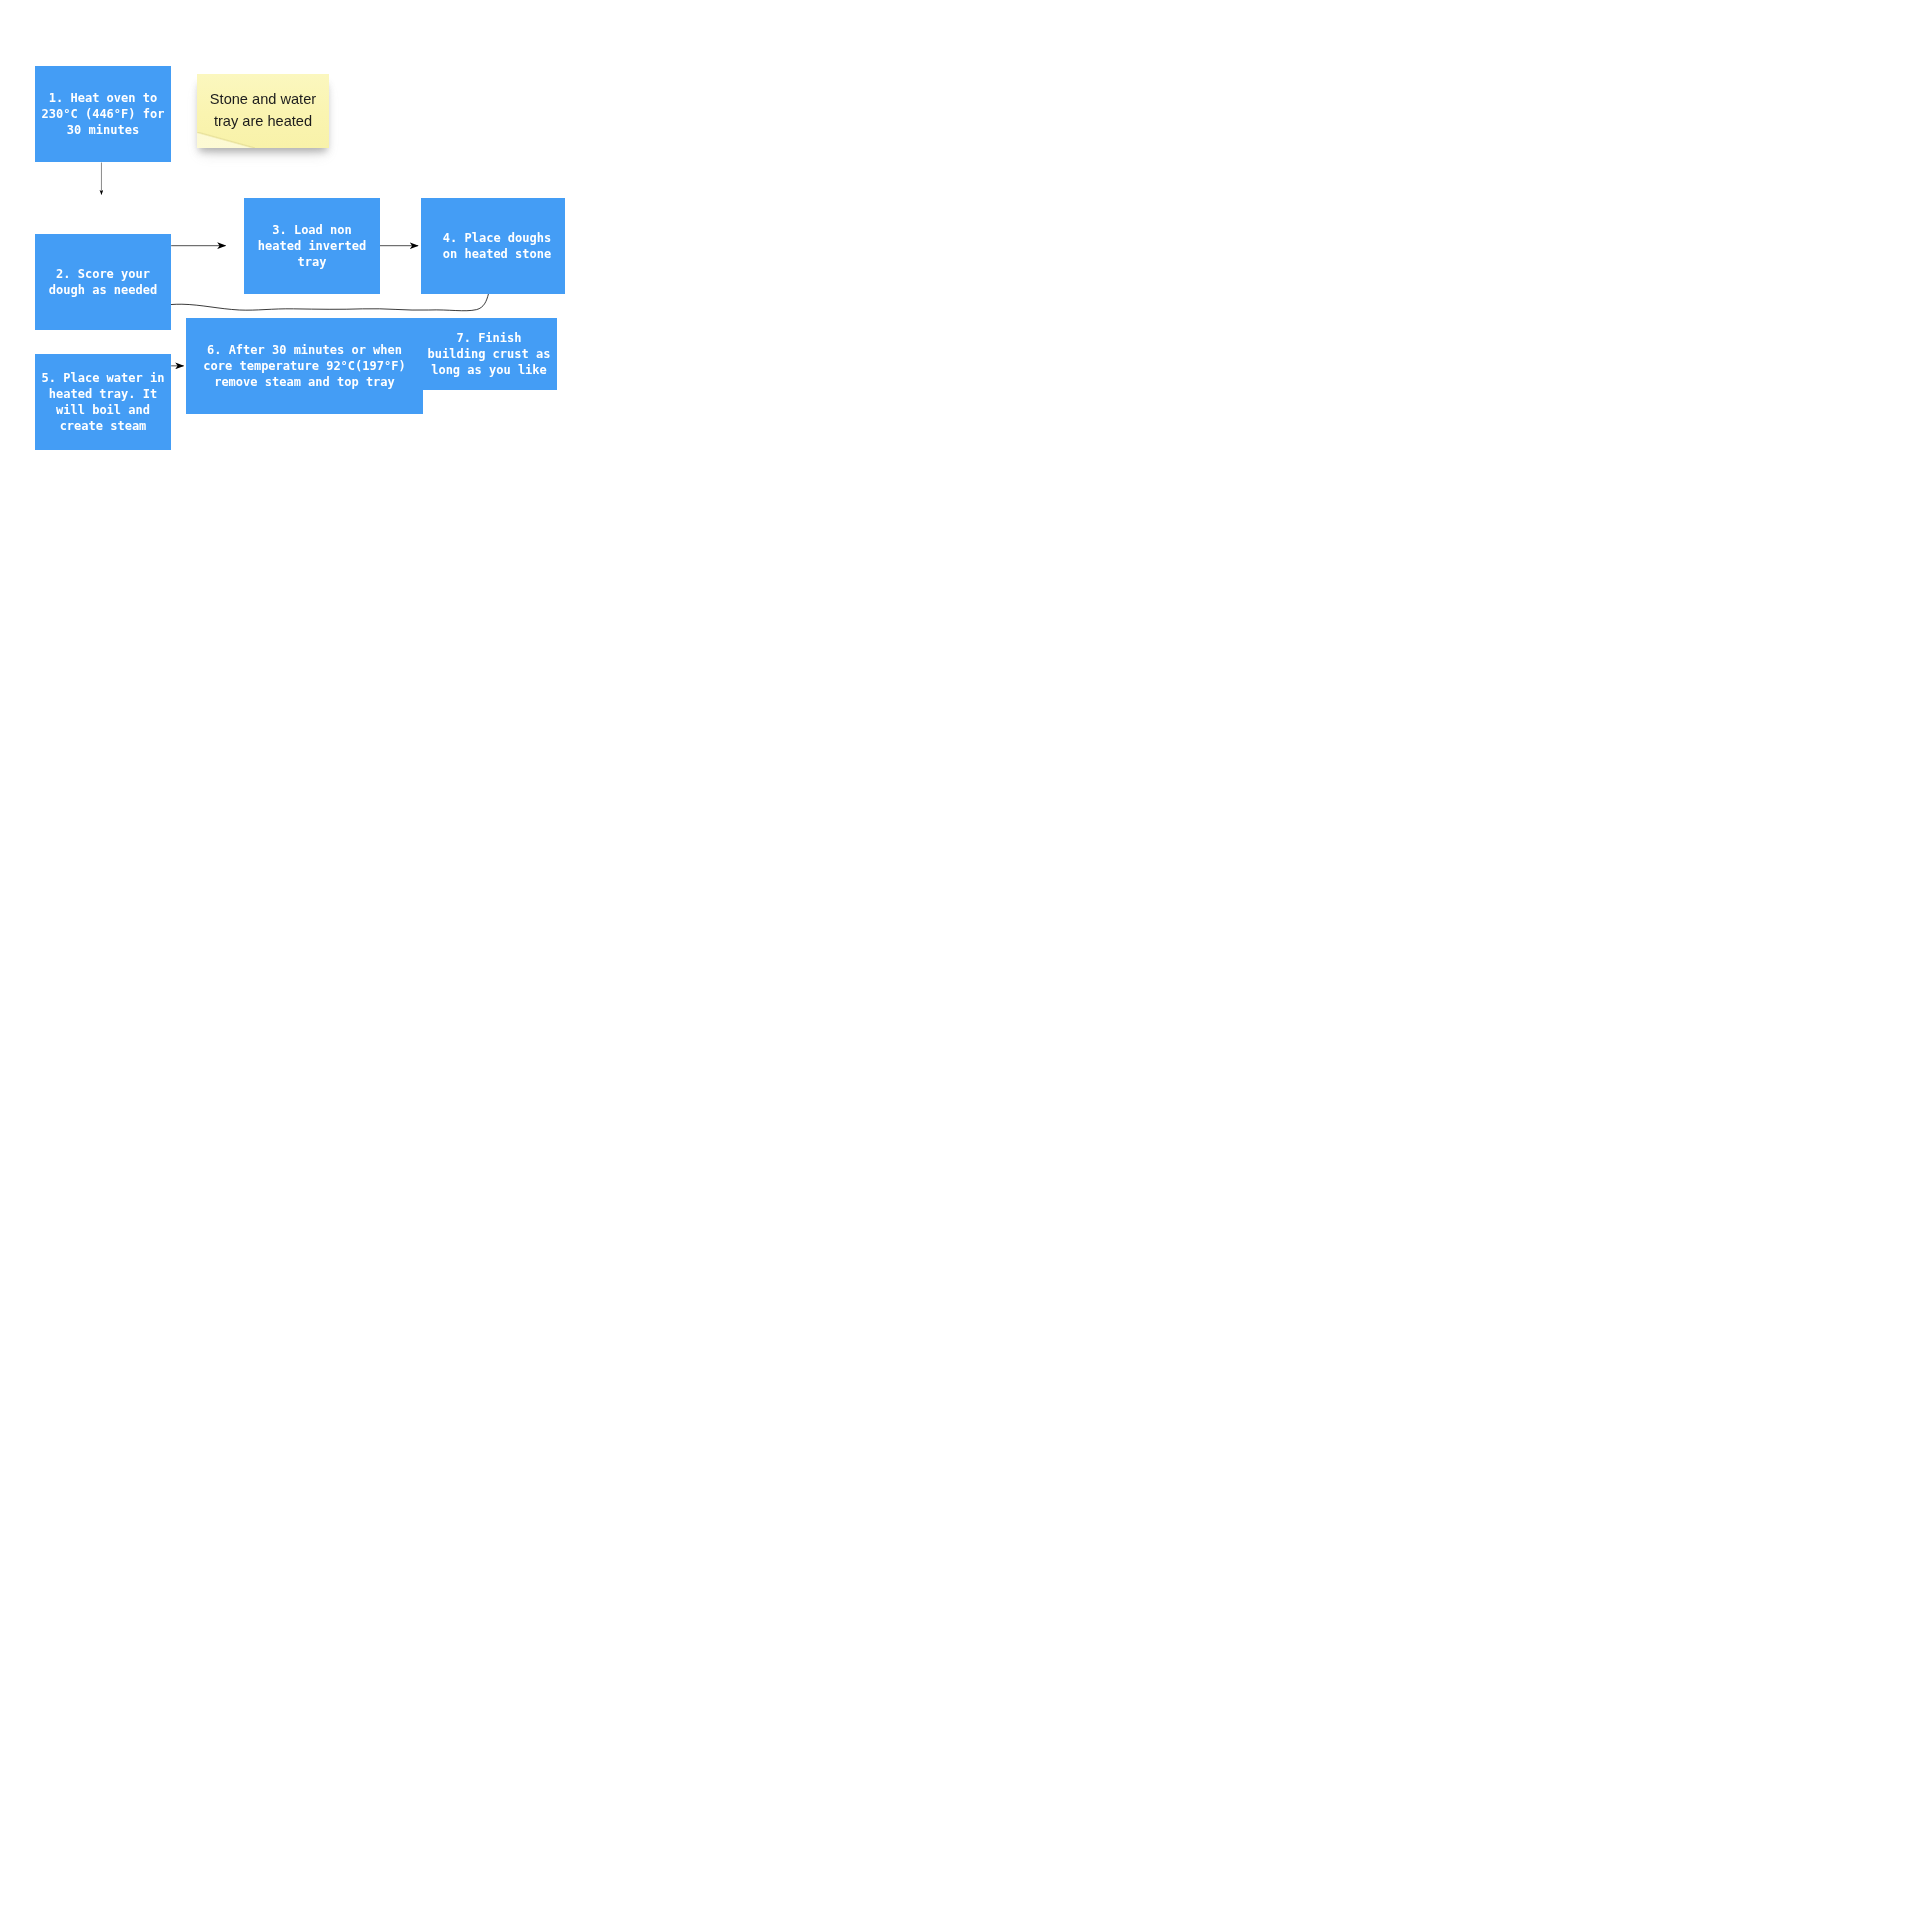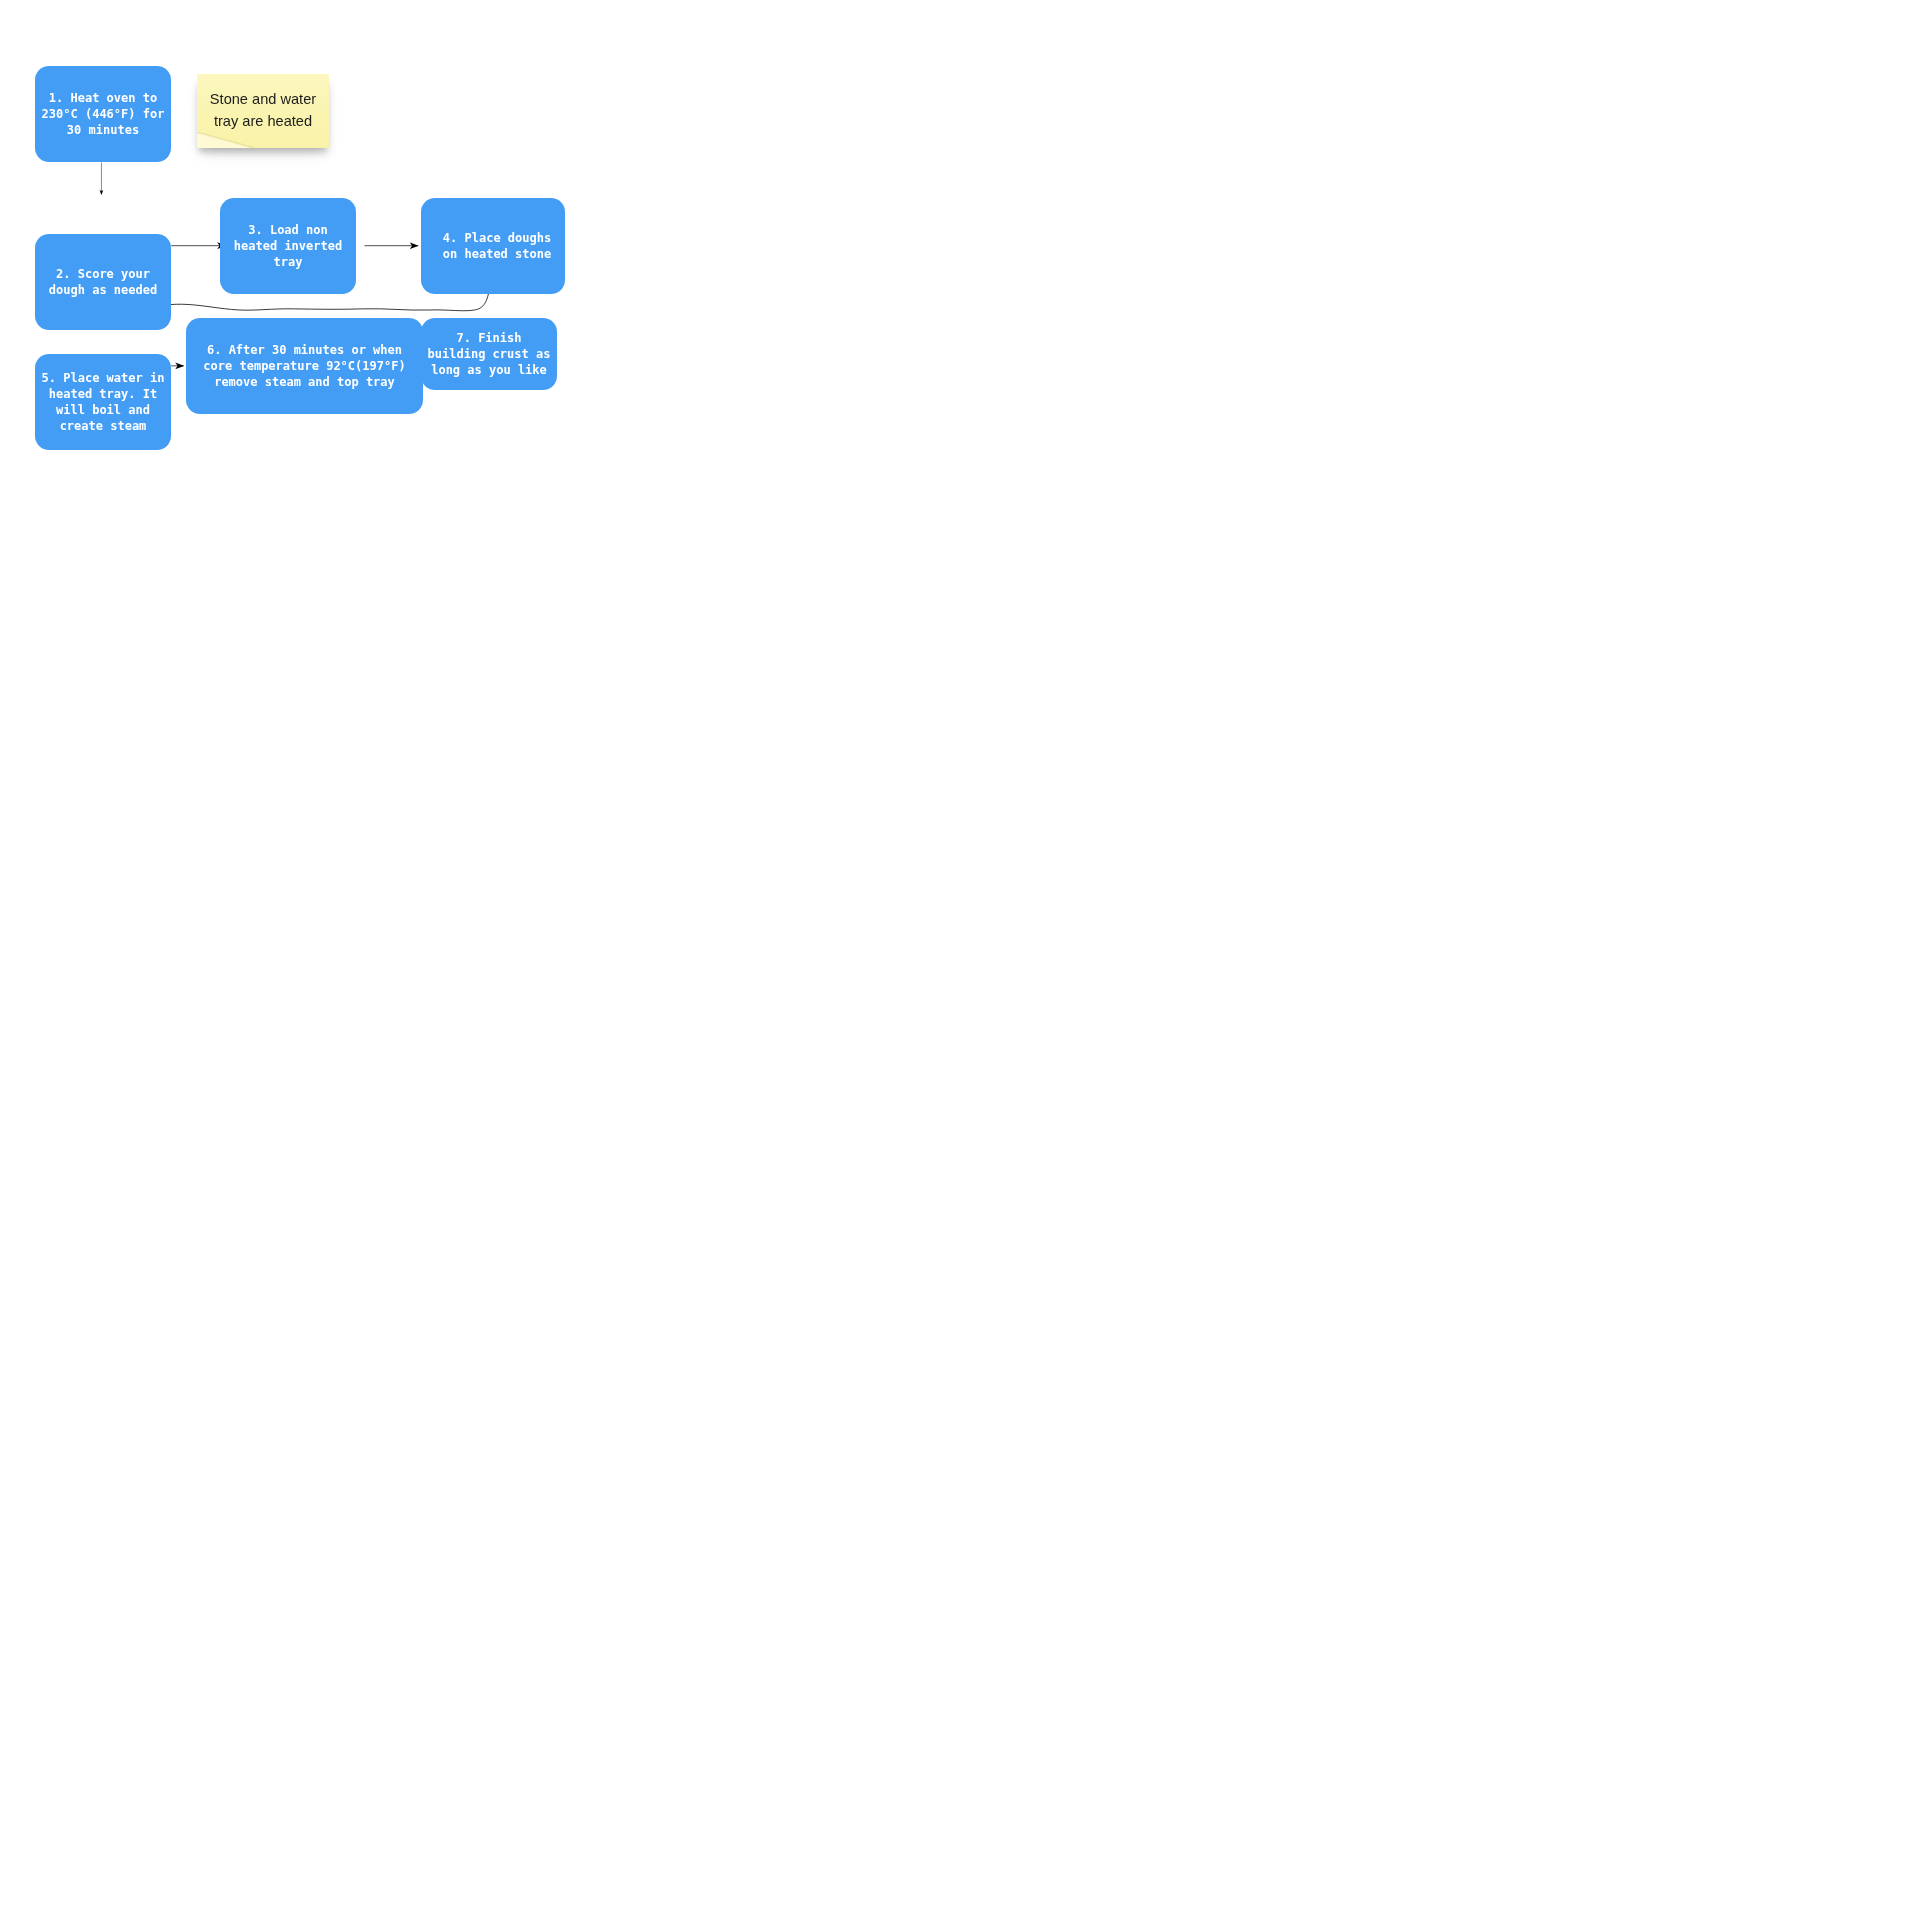--- a/index.html
+++ b/index.html
@@ -28,25 +28,24 @@
     color: var(--node-text, #ffffff);
     font-family: "DejaVu Sans Mono", monospace;
     font-weight: bold;
     font-size: 12px;
     line-height: 16px;
     display: flex;
     align-items: center;
     justify-content: center;
     text-align: center;
     white-space: pre-line;
-    border-radius: 14px;
   }
   .n1 { left: 35px;   top: 66px; width: 136px; height: 96px; }
   .n2 { left: 35px;   top: 198px; width: 136px; height: 96px; margin-top: 36px; }
-  .n3 { left: 220px;  top: 198px; width: 136px; height: 96px; }
+  .n3 { left: 244px;  top: 198px; width: 136px; height: 96px; }
   .n4 { left: 421px; top: 198px; width: 136px; height: 96px; padding-left: 8px; }
   .n5 { left: 35px;   top: 318px; width: 136px; height: 96px; margin-top: 36px; }
   .n6 { left: 186px;  top: 318px; width: 237px; height: 96px; }
   .n7 { left: 421px; top: 318px; width: 136px; height: 72px; }
 
   .note {
     position: absolute;
     left: 197px; top: 74px;
     width: 132px; height: 74px;
     background: linear-gradient(180deg, #FBF7BF 0%, var(--note-fill, #FAF4B0) 55%, #F8F2A9 100%);

